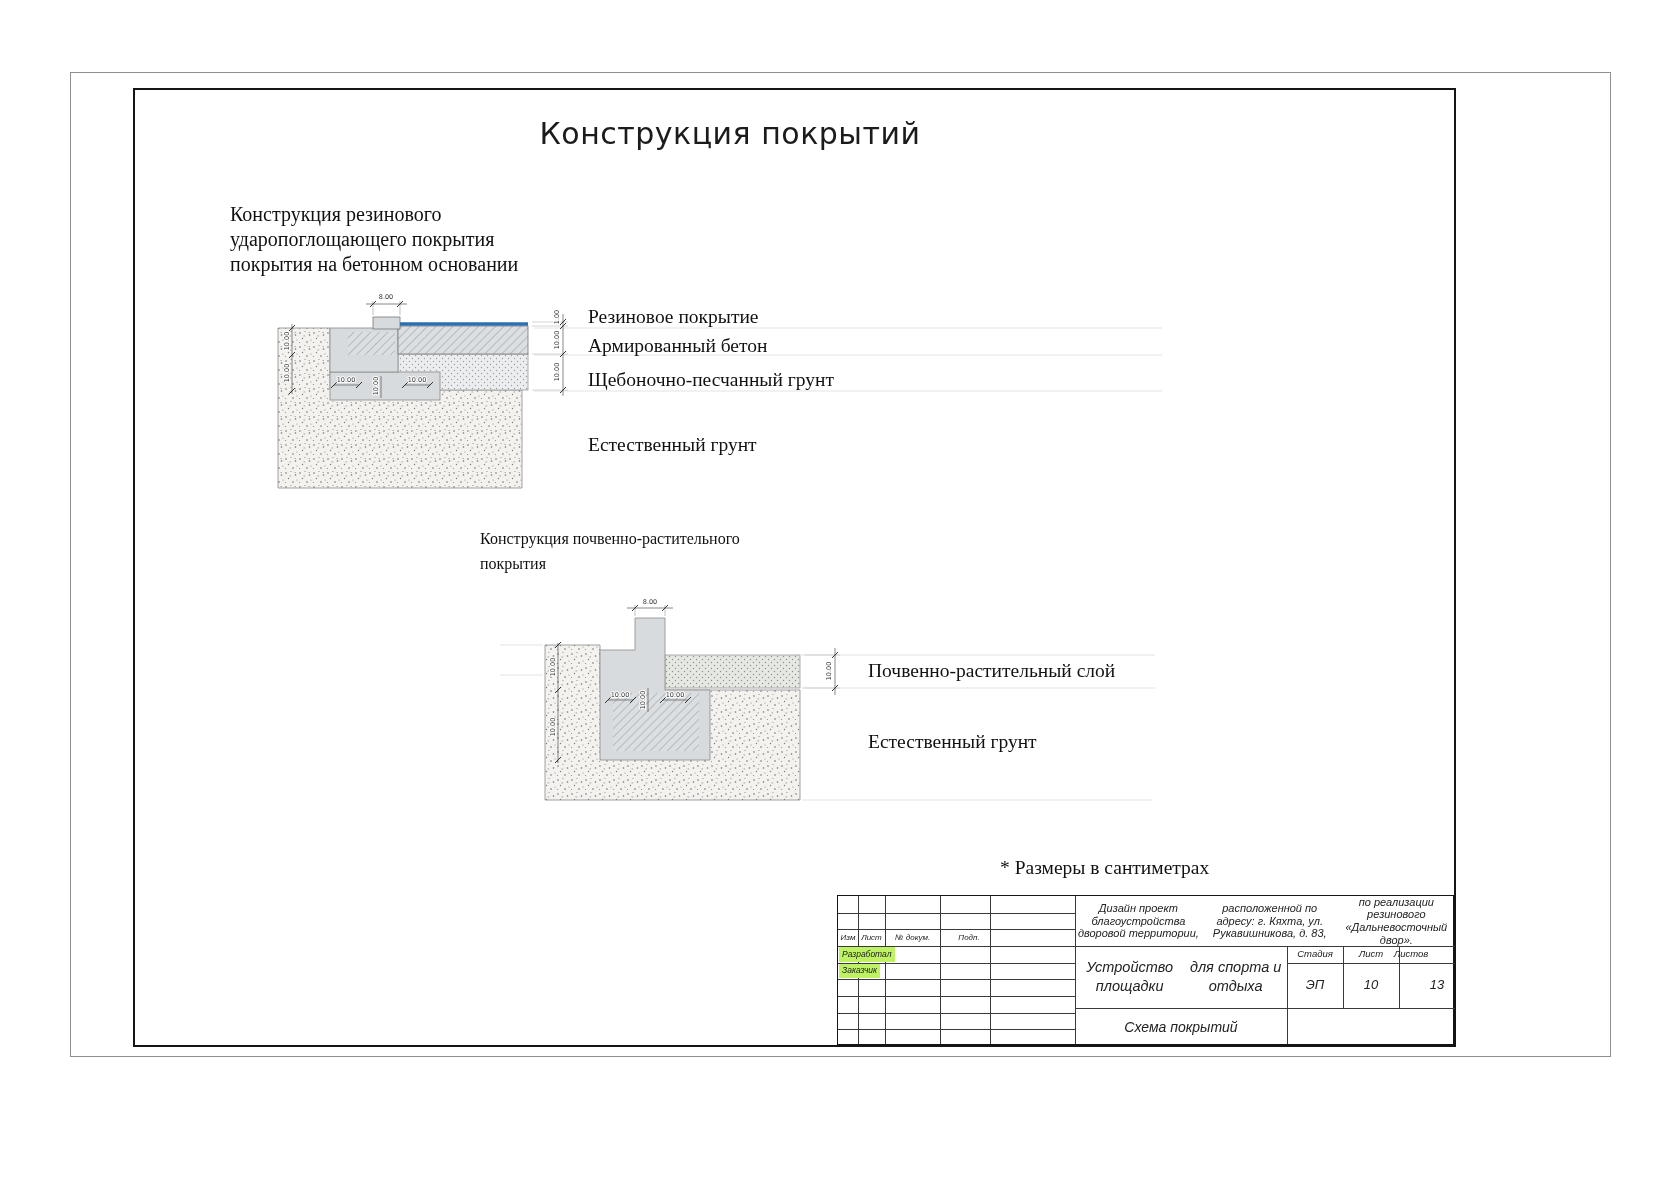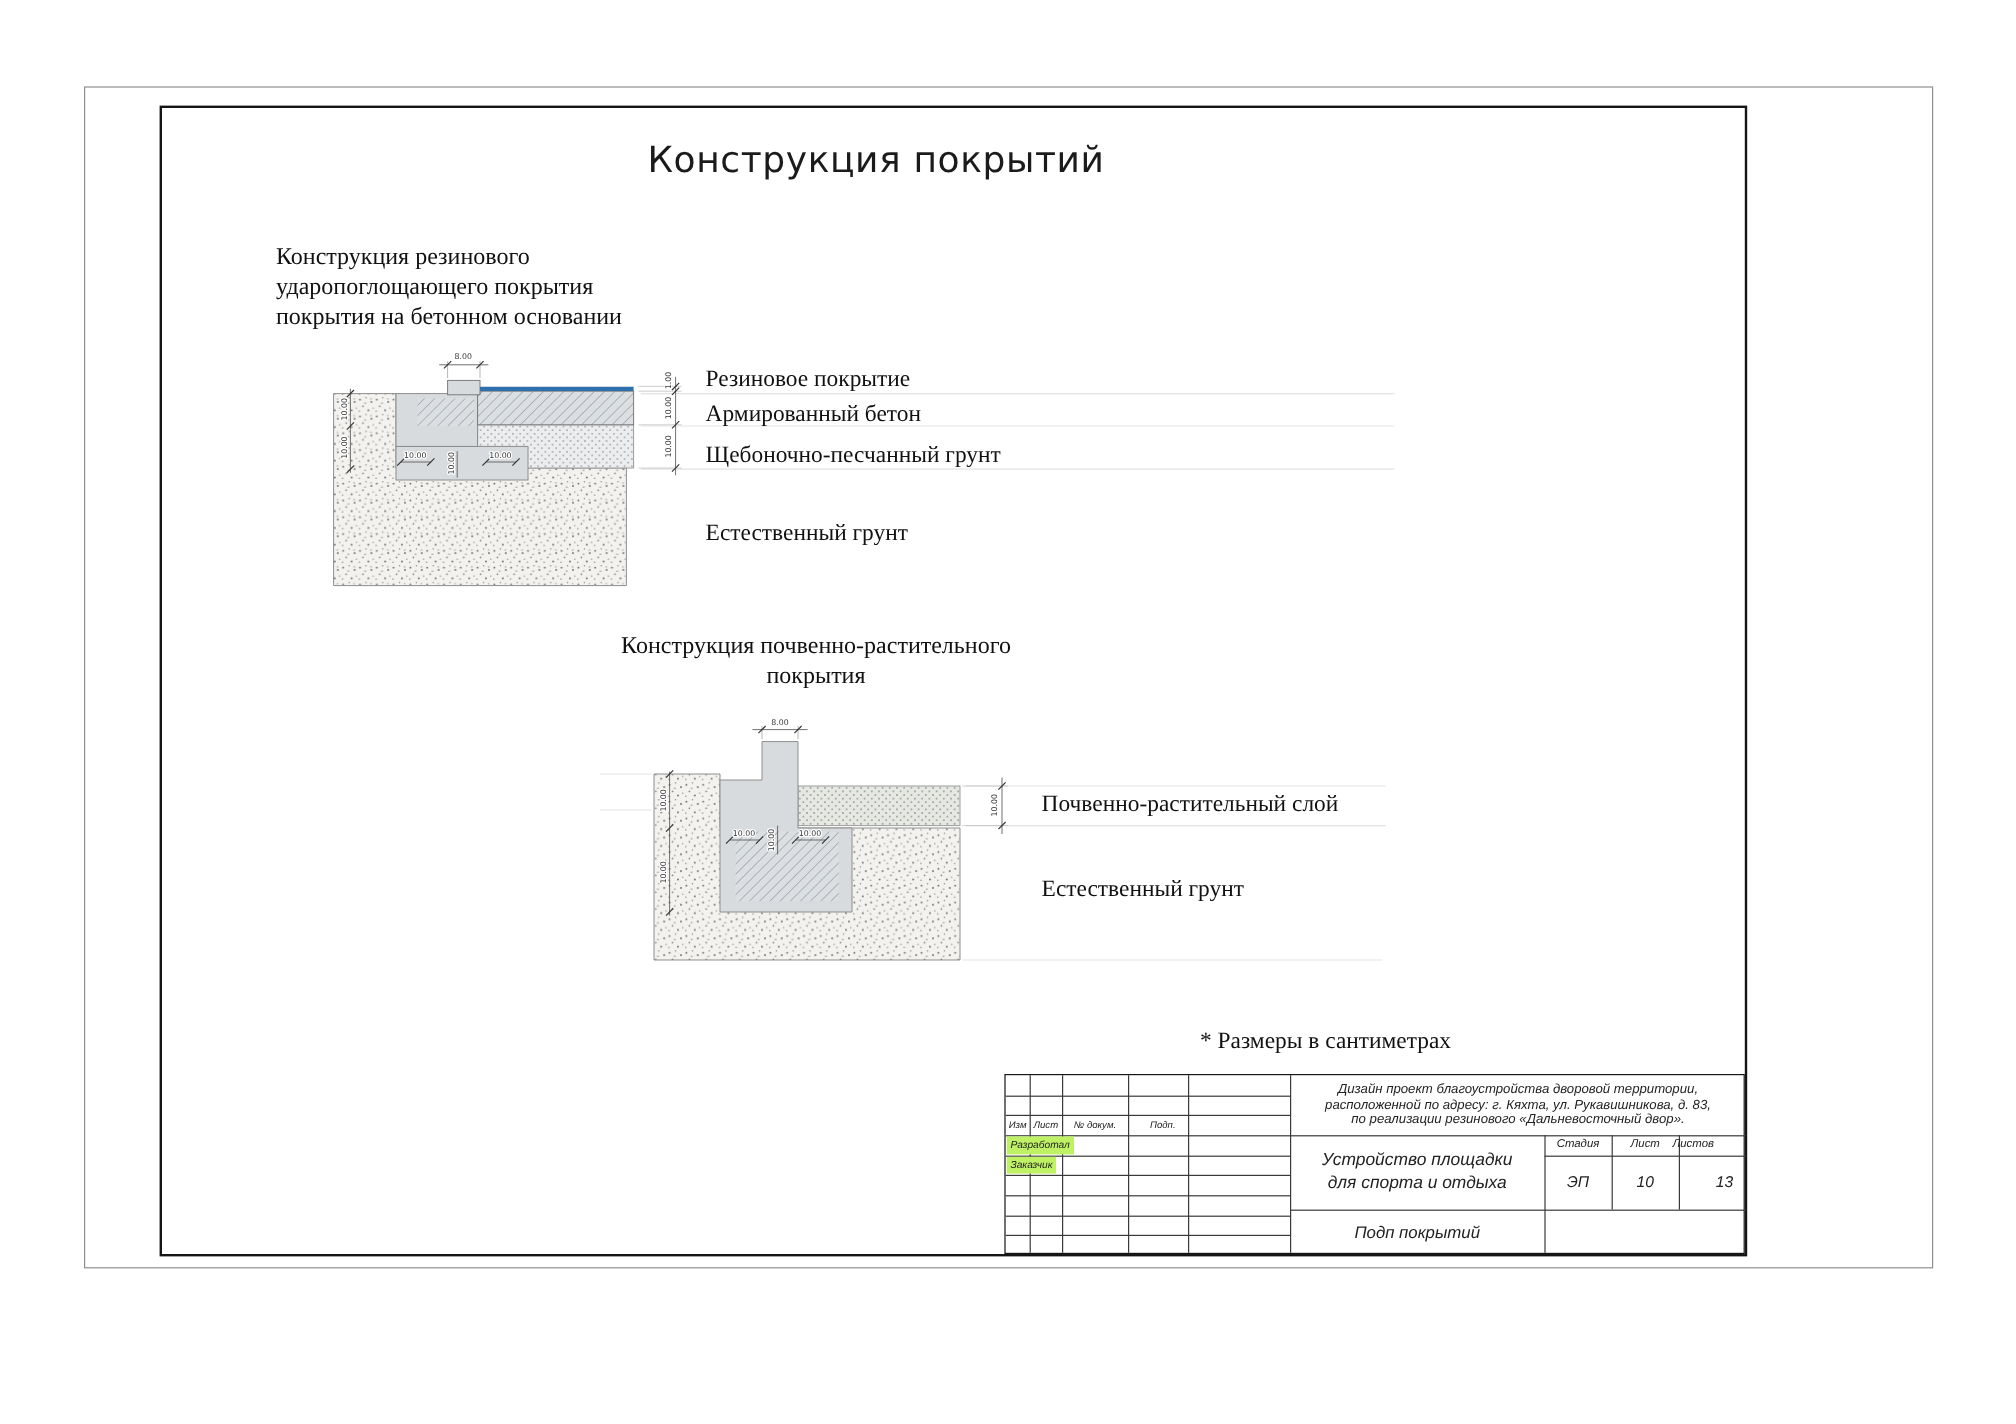--- a/index.html
+++ b/index.html
@@ -3,30 +3,30 @@
 <meta charset="utf-8">
 <style>
   *{margin:0;padding:0;box-sizing:border-box}
   html,body{background:#fff}
   .sheet{position:relative;width:1680px;height:1187px;background:#fff;overflow:hidden;font-family:"Liberation Serif",serif;color:#111}
   .abs{position:absolute}
   .outer-border{left:70px;top:72px;width:1541px;height:985px;border:1px solid #8f8f8f}
   .frame{left:133px;top:88px;width:1323px;height:959px;border:2px solid #151515}
   .page-title{left:420px;top:116px;width:620px;text-align:center;font-family:"DejaVu Sans",sans-serif;font-size:30px;letter-spacing:.5px;color:#1b1b1b}
   .h-d1{left:230px;top:202px;width:360px;text-align:left;font-size:20px;line-height:25px}
-  .h-d2{left:480px;top:526px;width:400px;text-align:center;font-size:20px;line-height:25px}
+  .h-d2{left:480px;top:526px;width:400px;font-size:16px;line-height:25px}
   .layer-label{font-size:19.5px;white-space:nowrap}
   .note{left:1000px;top:857px;width:437px;text-align:left;font-size:19.5px}
   svg text{font-family:"DejaVu Sans",sans-serif;font-size:6.5px;fill:#333;text-anchor:middle;stroke:#fff;stroke-width:2px;paint-order:stroke;stroke-linejoin:round}
   
   .stamp{left:837px;top:895px;width:617px;height:150px;border:1.5px solid #151515;font-family:"Liberation Sans",sans-serif;font-style:italic;color:#222;background:#fff}
   .stamp .vl{position:absolute;width:1px;background:#3a3a3a}
   .stamp .hl{position:absolute;height:1px;background:#3a3a3a}
   .stamp .cell{position:absolute;display:flex;align-items:center;justify-content:center;text-align:center;line-height:1.15}
-  .stamp .col{flex-direction:column}
+  .stamp .col{flex-direction:row}
   .stamp .rowlab{justify-content:flex-start;background:#bef264;padding:0 3px;white-space:nowrap}
 </style>
 </head>
 <body>
 
 <div class="sheet">
   <div class="abs outer-border"></div>
   <div class="abs frame"></div>
 
   <div class="abs page-title">Конструкция покрытий</div>
@@ -275,15 +275,15 @@
       <div>для спорта и отдыха</div>
     </div>
 
     <div class="cell" style="left:449px;top:50px;width:56px;height:17px;font-size:9.5px">Стадия</div>
     <div class="cell" style="left:505px;top:50px;width:56px;height:17px;font-size:9.5px">Лист</div>
     <div class="cell" style="left:545px;top:50px;width:56px;height:17px;font-size:9.5px">Листов</div>
     <div class="cell" style="left:449px;top:67px;width:56px;height:45px;font-size:13px">ЭП</div>
     <div class="cell" style="left:505px;top:67px;width:56px;height:45px;font-size:13px">10</div>
     <div class="cell" style="left:561px;top:67px;width:76px;height:45px;font-size:13px">13</div>
 
-    <div class="cell" style="left:237px;top:112px;width:212px;height:38px;font-size:14px">Подп покрытий</div>
+    <div class="cell" style="left:237px;top:112px;width:212px;height:38px;font-size:14px">Схема покрытий</div>
   </div>
 </div>
 
 </body></html>

